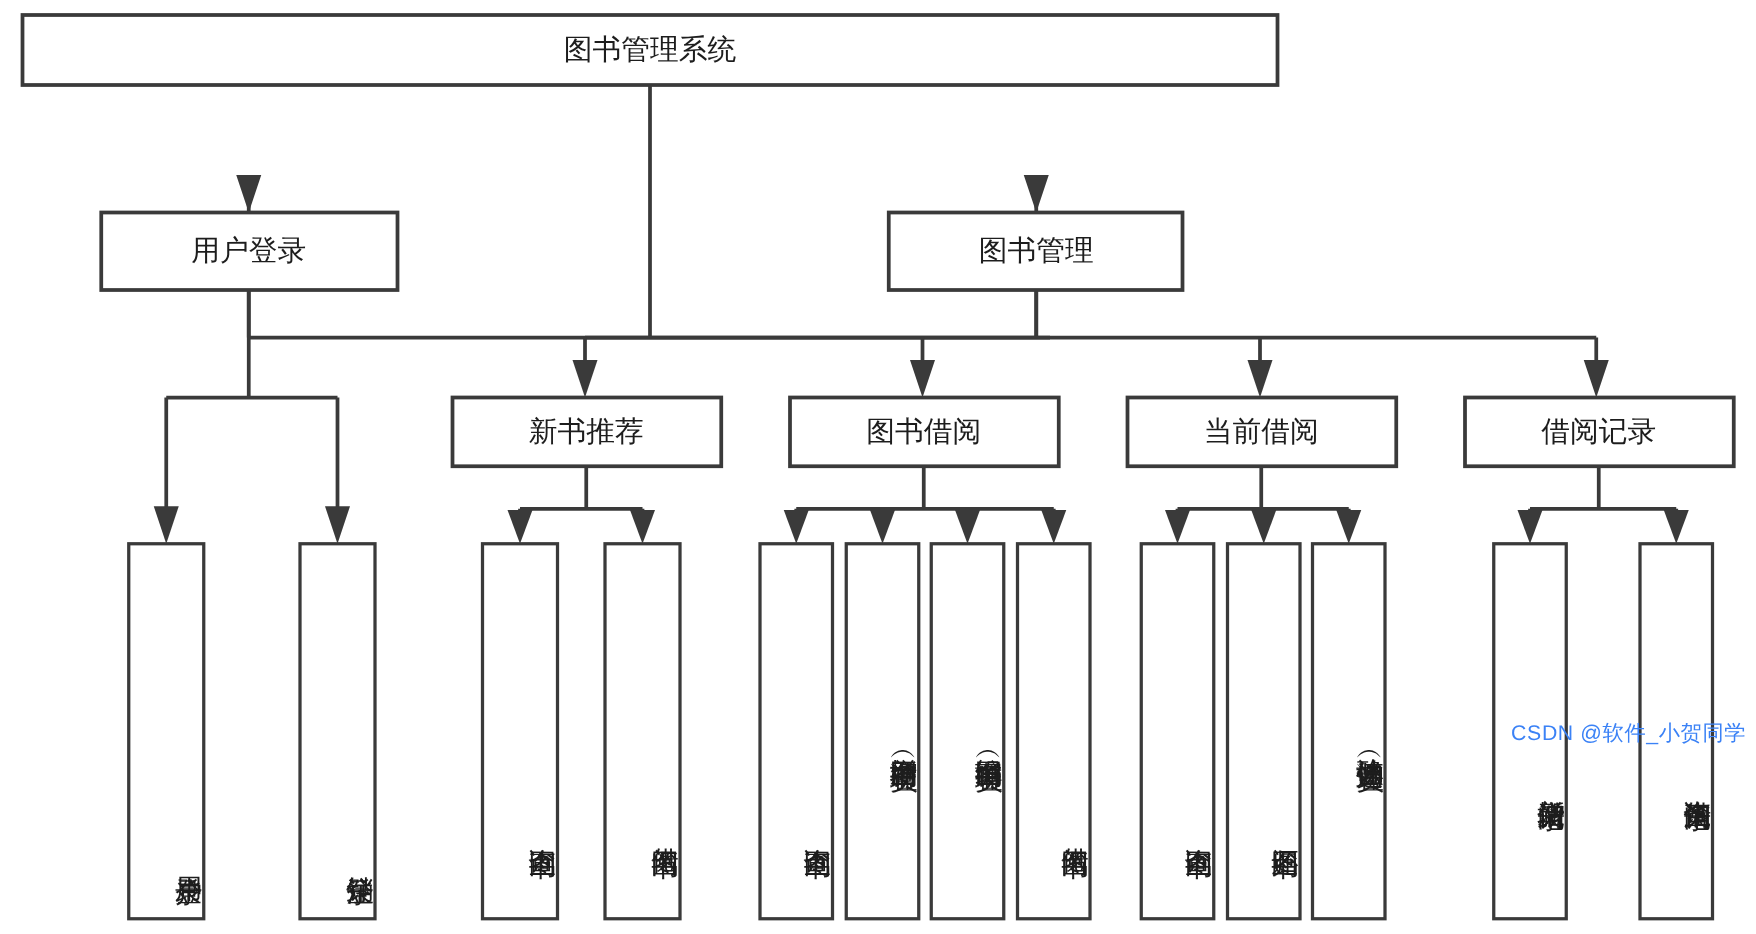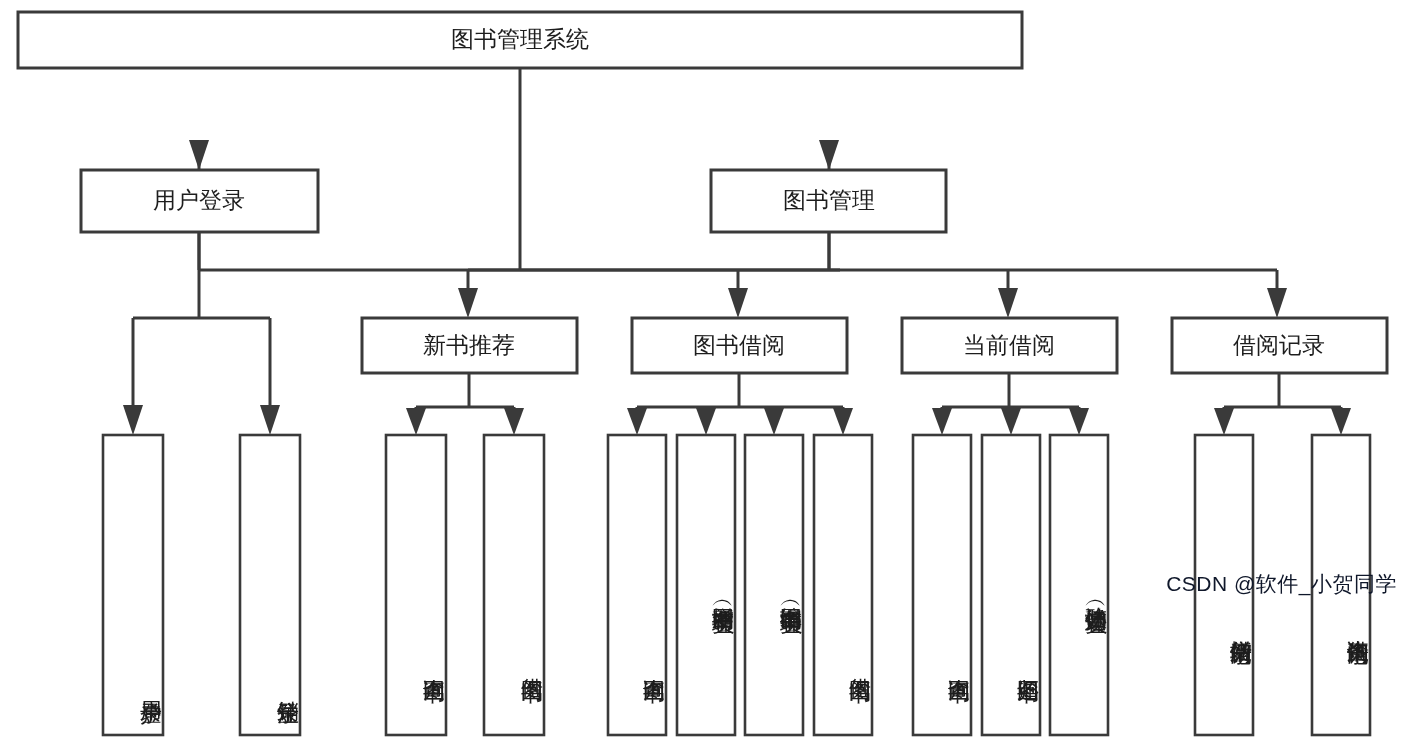--- a/index.html
+++ b/index.html
@@ -66,22 +66,22 @@
     justify-content: center;
     white-space: nowrap;
     text-align: left;
     pointer-events: none;
   }
   .watermark {
     position: absolute;
     right: 8px;
     bottom: 4px;
     font-family: "Liberation Sans", "DejaVu Sans", sans-serif;
-    font-size: 21px;
-    color: #0f172a;
+    font-size: 17px;
+    color: #3b82f6;
     letter-spacing: 0.5px;
     white-space: nowrap;
   }
 </style>
 </head>
 <body>
 
 <div id="diagram-root">
 
   <svg class="flow" viewBox="0 0 1405 747" xmlns="http://www.w3.org/2000/svg">

